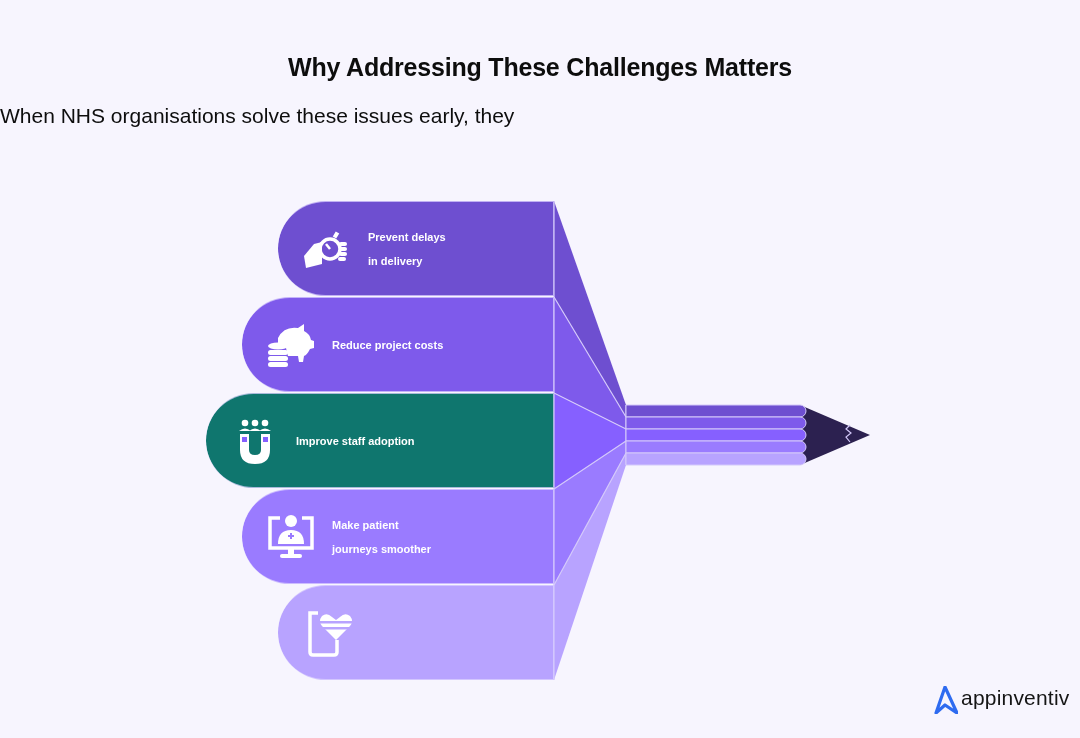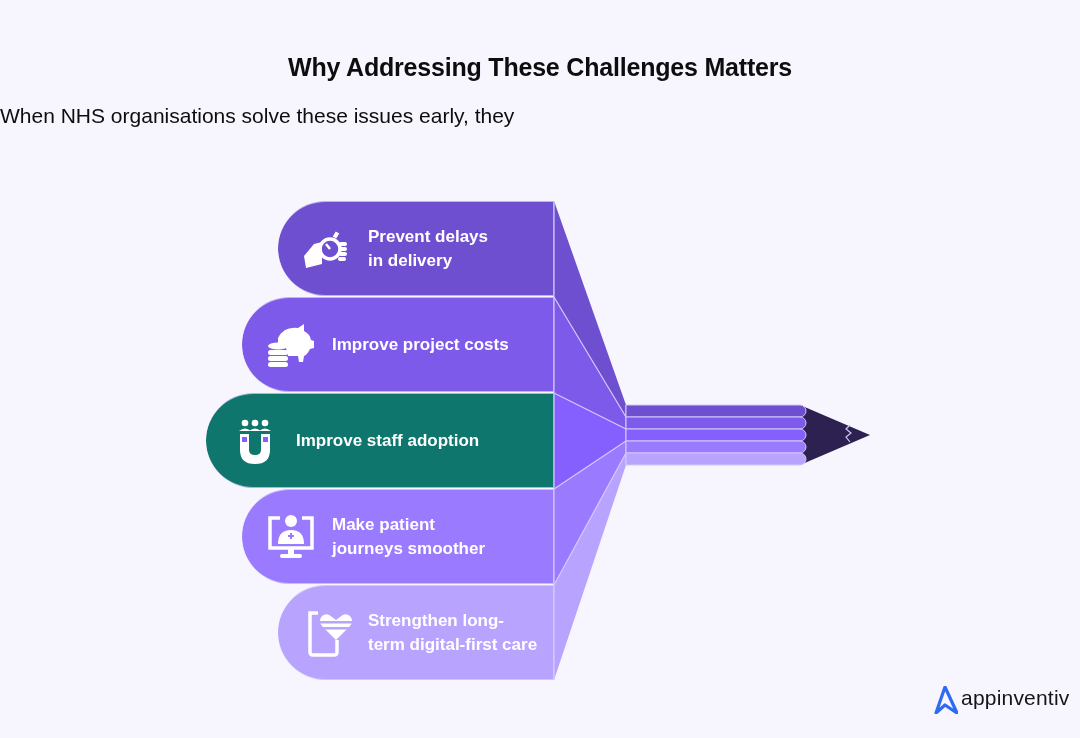--- a/index.html
+++ b/index.html
@@ -19,21 +19,21 @@
   }
   svg.diagram { position: absolute; left: 0; top: 0; }
   .band {
     position: absolute; height: 95px; display: flex; align-items: center;
     box-sizing: border-box; color: #fff;
     border-radius: 48px 0 0 48px;
     border: 1px solid rgba(220,210,255,0.75); border-left: none;
   }
   .band .icon { width: 54px; height: 54px; margin-left: 22px; flex: 0 0 auto; }
   .band .label {
-    margin-left: 14px; font-size: 17px; font-weight: 700; line-height: 24px;
+    margin-left: 14px; font-size: 11px; font-weight: 700; line-height: 24px;
     white-space: pre-line; color: #fff;
   }
   .logo {
     position: absolute; left: 932px; top: 686px; display: flex; align-items: flex-start;
   }
   .logo .mark { width: 26px; height: 28px; }
   .logo .word { font-size: 21px; color: #151515; margin-left: 3px; letter-spacing: 0.2px; }
 </style>
 </head>
 <body>
@@ -86,21 +86,21 @@
 </div>
 
 <div class="band" style="left:242px; top:297px; width:312px; background:#7E5AEB;">
   <svg class="icon" viewBox="0 0 54 54">
     <path d="M14 20 Q20 8 34 10 L40 6 L40 13 Q46 16 47 22 L50 23 L50 30 L46 31 Q43 37 40 38 L39 44 L35 44 L34 38 L24 38 L22 30 Q18 26 14 26 Z" fill="#fff"></path>
     <ellipse cx="14" cy="28" rx="10" ry="3.5" fill="#fff"></ellipse>
     <rect x="4" y="32" width="20" height="5" rx="2.5" fill="#fff"></rect>
     <rect x="4" y="38" width="20" height="5" rx="2.5" fill="#fff"></rect>
     <rect x="4" y="44" width="20" height="5" rx="2.5" fill="#fff"></rect>
   </svg>
-  <span class="label">Improve project costs</span>
+  <span class="label">Reduce project costs</span>
 </div>
 
 <div class="band" style="left:206px; top:393px; width:348px; background:#0f766e;">
   <svg class="icon" viewBox="0 0 54 54">
     <circle cx="17" cy="9" r="3.3" fill="#fff"></circle>
     <circle cx="27" cy="9" r="3.3" fill="#fff"></circle>
     <circle cx="37" cy="9" r="3.3" fill="#fff"></circle>
     <path d="M11 17 Q17 12 23 17 Z M21 17 Q27 12 33 17 Z M31 17 Q37 12 43 17 Z" fill="#fff"></path>
     <path d="M12 20 H21 V36 Q21 41 27 41 Q33 41 33 36 V20 H42 V36 Q42 50 27 50 Q12 50 12 36 Z" fill="#fff"></path>
     <rect x="14" y="23" width="5" height="5" fill="#8660FF"></rect>
@@ -123,22 +123,20 @@
 journeys smoother</span>
 </div>
 
 <div class="band" style="left:278px; top:585px; width:276px; background:#B8A3FF;">
   <svg class="icon" viewBox="0 0 54 54">
     <path d="M18 7 H10 V46 Q10 49 13 49 H34 Q37 49 37 46 V34" fill="none" stroke="#fff" stroke-width="3.5"></path>
     <path d="M36 34 L22 20 Q18 15 22 10 Q27 6 32 11 L36 14 L40 11 Q45 6 50 10 Q54 15 50 20 Z" fill="#fff"></path>
     <rect x="20" y="15" width="32" height="2.5" fill="#B8A3FF"></rect>
     <rect x="20" y="21" width="32" height="2.5" fill="#B8A3FF"></rect>
   </svg>
-  <span class="label">Strengthen long-
-term digital-first care</span>
 </div>
 
 <div class="logo">
   <svg class="mark" viewBox="0 0 26 28">
     <path d="M13 1 L25 27 L13 19 L4 27 Z" fill="none" stroke="#2E6BF0" stroke-width="3.2" stroke-linejoin="round"></path>
   </svg>
   <span class="word">appinventiv</span>
 </div>
 
 </body></html>

